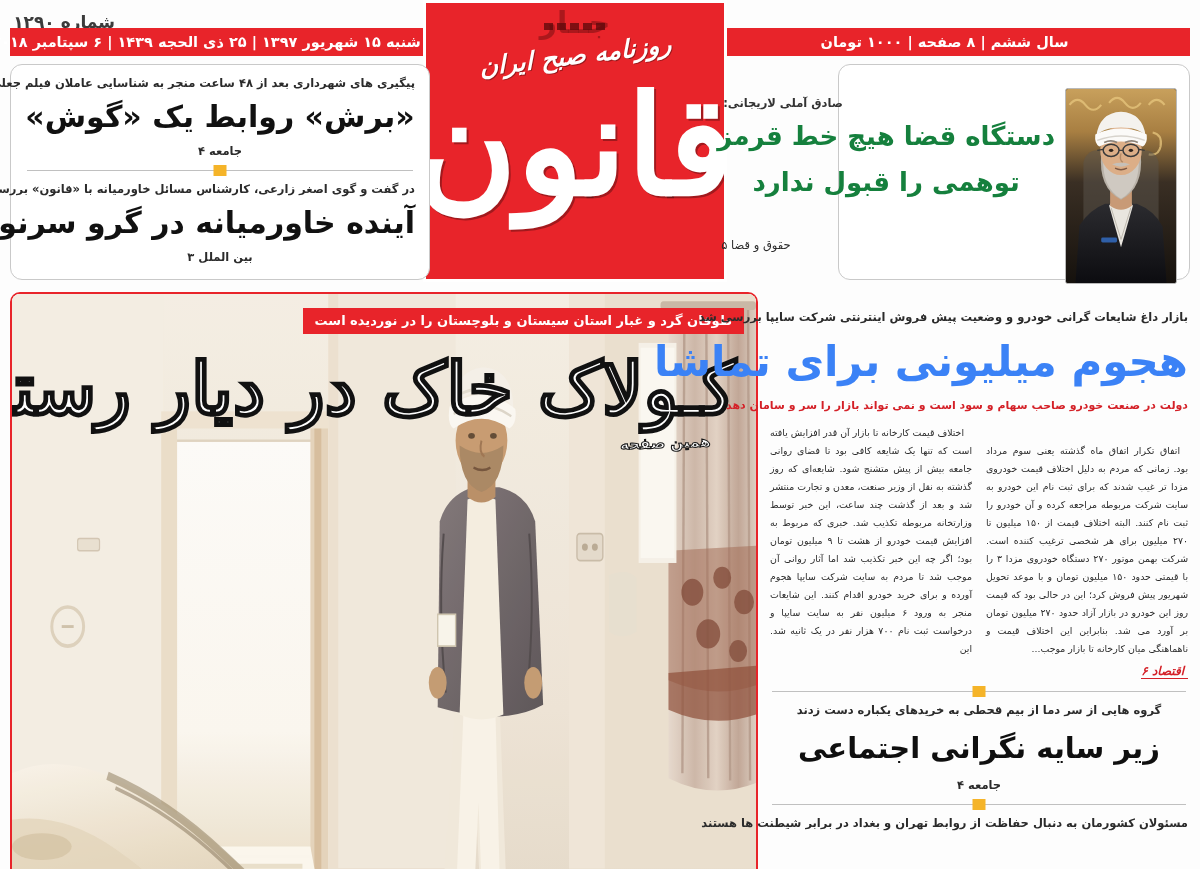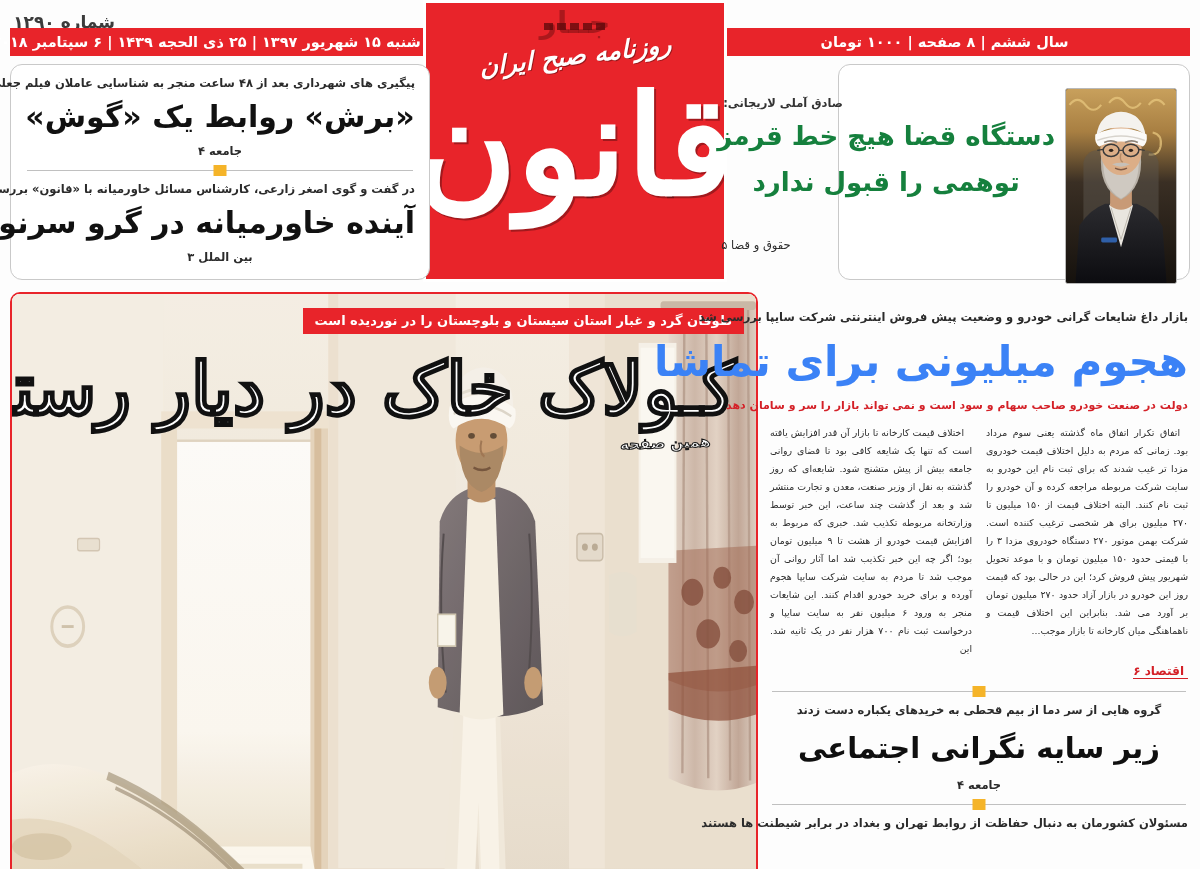--- a/index.html
+++ b/index.html
@@ -370,20 +370,21 @@
     letter-spacing: -0.3px;
     white-space: nowrap;
   }
 
   .lead-body {
     display: flex;
     flex-direction: row-reverse;
     gap: 14px;
     margin-top: 12px;
     direction: rtl;
+    align-items: flex-end;
   }
 
   .body-col {
     flex: 1;
     font-size: 9.4px;
     line-height: 1.92;
     color: #2a2a2a;
     text-align: justify;
     direction: rtl;
     font-family: "DejaVu Sans", "Liberation Sans", sans-serif;
@@ -394,20 +395,21 @@
   .lead-section {
     font-size: 12px;
     font-weight: bold;
     color: #d42027;
     direction: rtl;
     text-align: right;
     margin-top: 4px;
     padding-right: 4px;
     border-bottom: 1.5px solid #d42027;
     display: inline-block;
+    font-style: italic;
   }
 
   .lead-section-wrap { text-align: right; margin-top: 2px; }
 
   .story-block { margin-top: 8px; direction: rtl; text-align: center; }
 
   .story-kicker {
     font-size: 11.5px;
     font-weight: bold;
     color: #2b2b2b;

